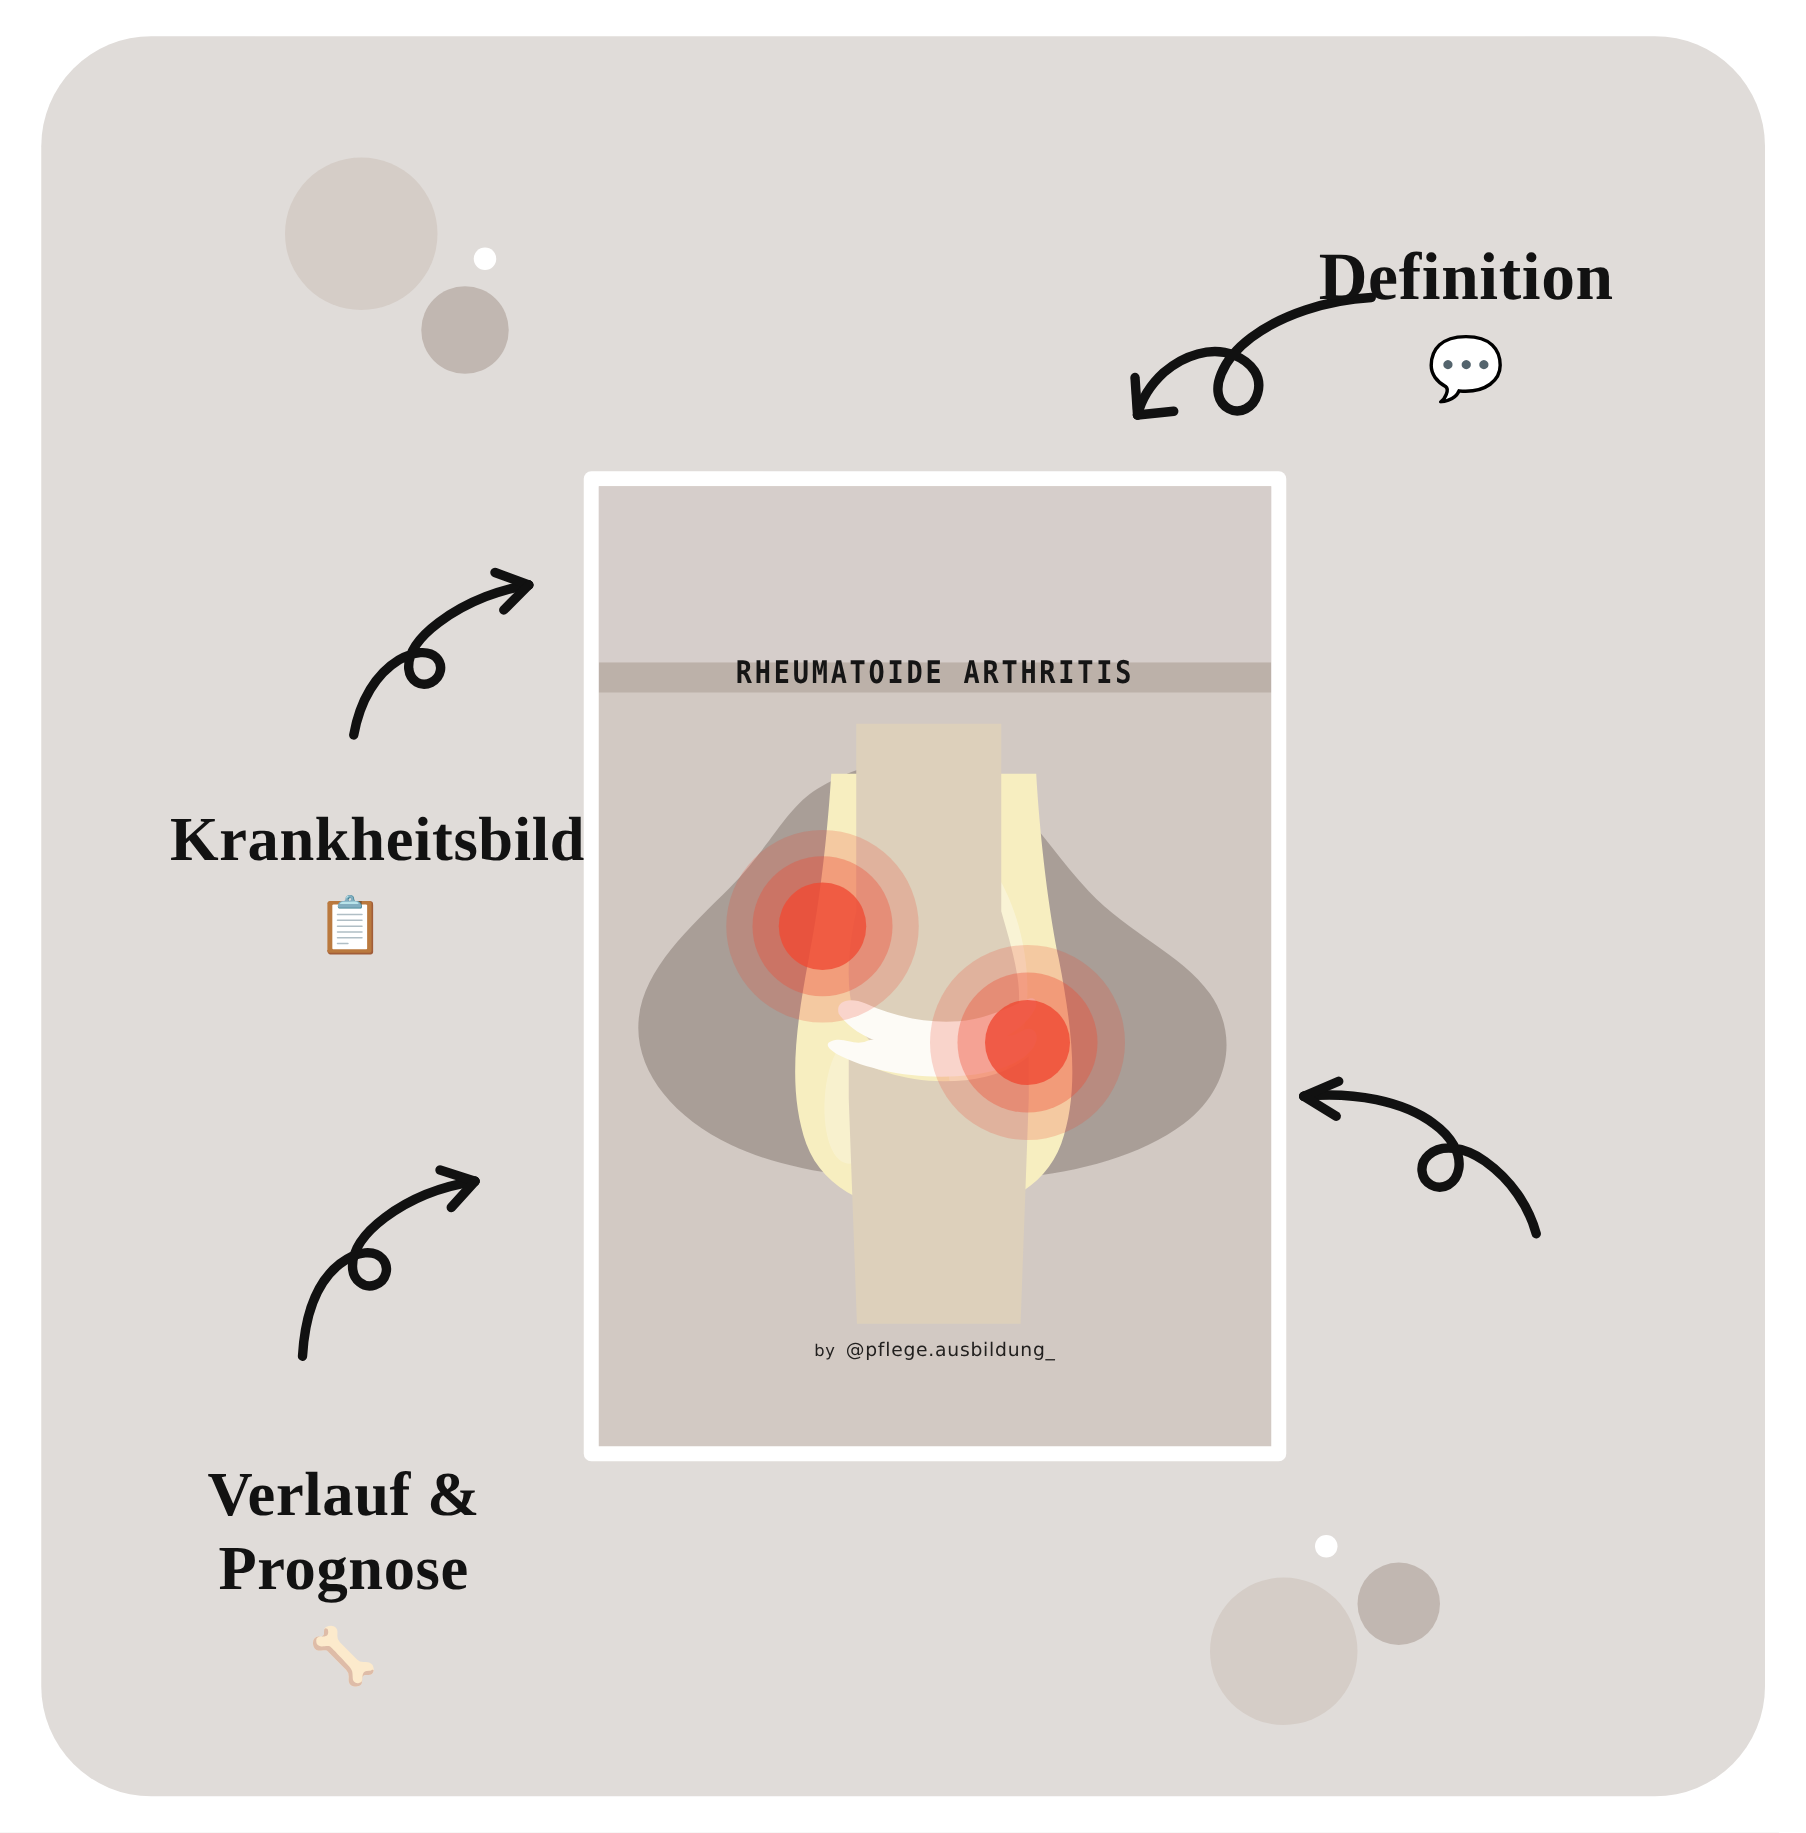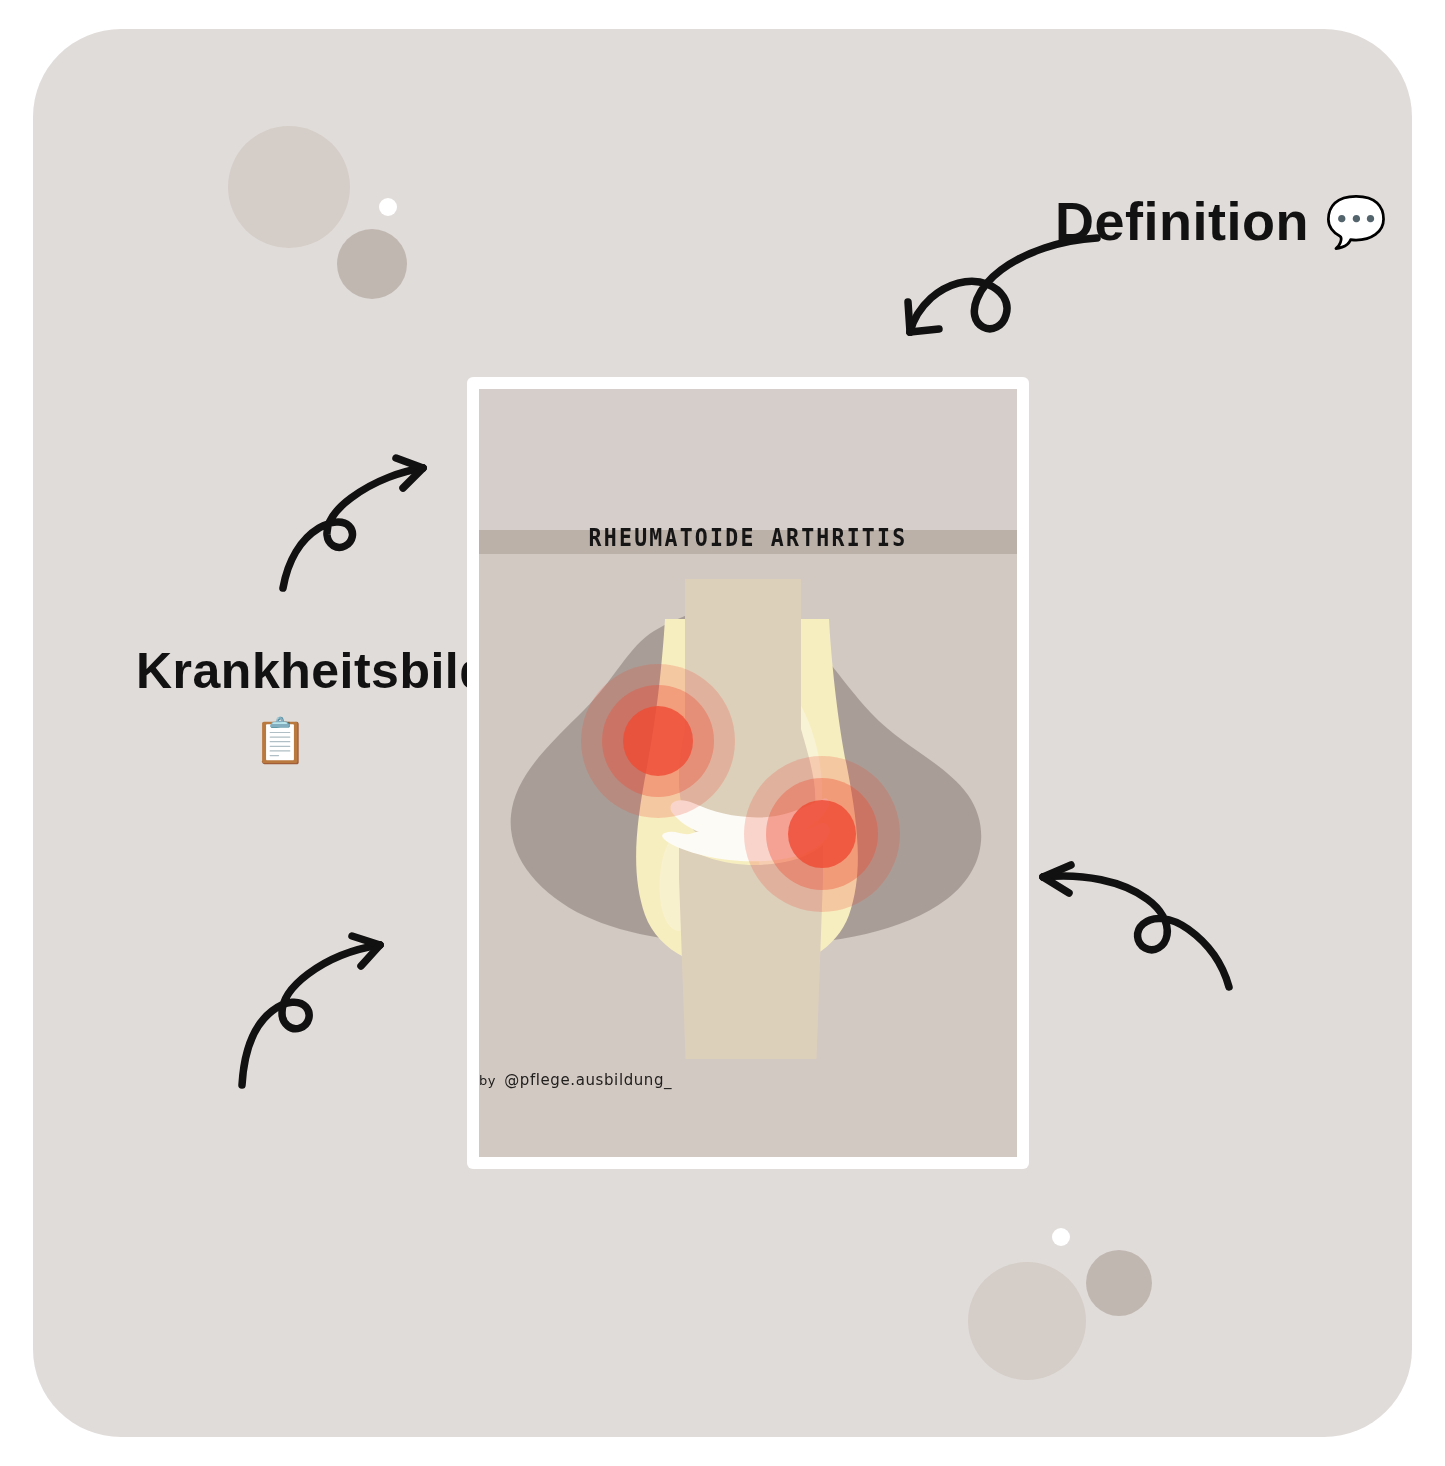--- a/index.html
+++ b/index.html
@@ -45,26 +45,27 @@
     stroke: #111111;
     stroke-width: 7.5;
     stroke-linecap: round;
     stroke-linejoin: round;
   }
 
   
   .label {
     position: absolute;
     color: #121212;
-    font-family: Liberation Sans, sans-serif;
+    font-family: Liberation Serif, serif;
     font-weight: 700;
     letter-spacing: 0.5px;
     text-align: center;
     line-height: 1.18;
     white-space: nowrap;
+    flex-direction: column;
   }
   .label .emoji {
     display: block;
     font-weight: 400;
     line-height: 1;
   }
   .label-row {
     display: flex;
     align-items: center;
     gap: 16px;
@@ -122,21 +123,21 @@
     font-size: 25px;
     font-weight: 700;
     letter-spacing: 2.6px;
     color: #151515;
     transform: scaleX(0.86);
   }
   #poster-byline {
     position: absolute;
     left: 0; right: 0;
     bottom: 68px;
-    text-align: left;
+    text-align: center;
     font-size: 15px;
     color: #22201f;
     letter-spacing: 0.6px;
   }
   #poster-byline .by { font-size: 13px; margin-right: 8px; }
 
   #joint-art {
     position: absolute;
     left: 0;
     top: 190px;
@@ -202,20 +203,25 @@
   <div class="label label-row" id="label-definition">
     <span>Definition</span>
     <span class="emoji">💬</span>
   </div>
 
   <div class="label" id="label-krankheitsbild">
     <span>Krankheitsbild</span>
     <span class="emoji">📋</span>
   </div>
 
+  <div class="label" id="label-verlauf">
+    <span>Verlauf &amp;</span><br>
+    <span>Prognose</span>
+    <span class="emoji">🦴</span>
+  </div>
 
 
   <div id="poster-frame">
     <div id="poster">
 
       <div id="poster-top-area"></div>
       <div id="poster-title-band"></div>
       <div id="poster-title">RHEUMATOIDE  ARTHRITIS</div>
 
       <div id="joint-art">

